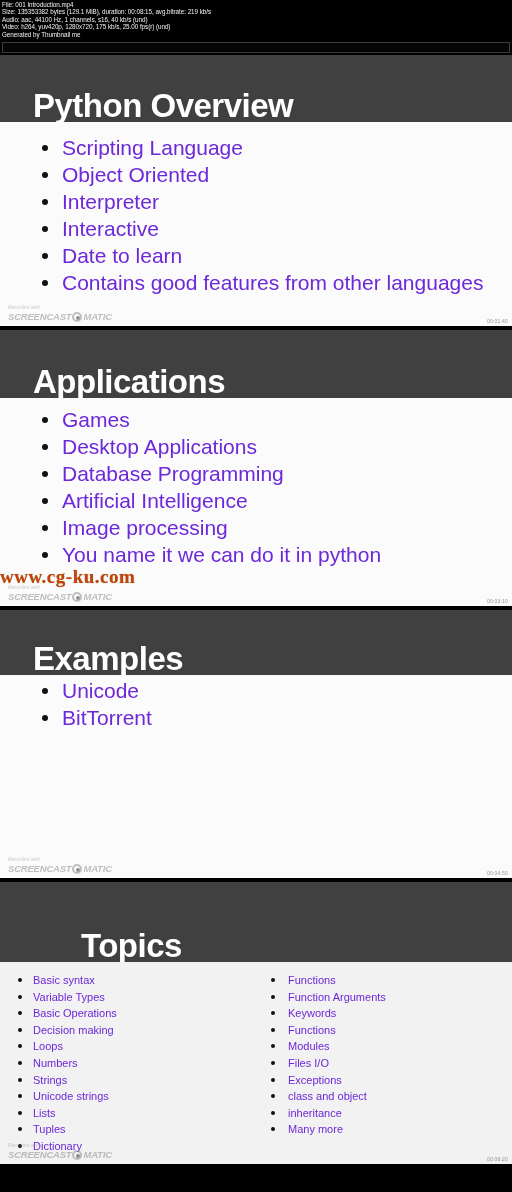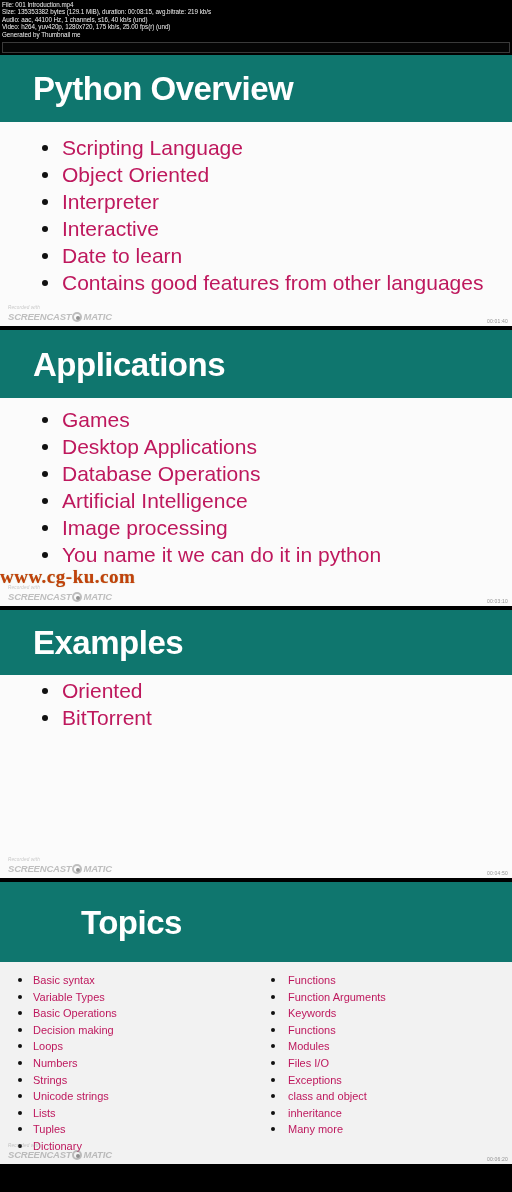--- a/index.html
+++ b/index.html
@@ -43,45 +43,45 @@
   .frame{
     position:relative;
     width:512px;
     background:#fff;
     overflow:hidden;
     border-bottom:4px solid #000;
   }
   .frame:last-child{ border-bottom:none; }
 
   .slide-title-bar{
-    background:#0f766e;
+    background:#404040;
     width:100%;
     display:flex;
-    align-items:center;
+    align-items:flex-end;
   }
   .slide-title{
     color:#ffffff;
     font-weight:bold;
     font-size:33px;
     line-height:1;
     letter-spacing:-0.5px;
     padding-left:33px;
   }
   .slide-body{
     background:#fbfbfb;
     position:relative;
     width:100%;
   }
   ul.bullets{
     list-style:none;
     padding:0; margin:0;
   }
   ul.bullets li{
     position:relative;
-    color:#be185d;
+    color:#6d28d9;
     font-size:21px;
     line-height:27px;
     padding-left:62px;
     white-space:nowrap;
   }
   ul.bullets li::before{
     content:"";
     position:absolute;
     left:42px; top:11px;
     width:6px; height:6px;
@@ -232,21 +232,21 @@
   </div>
 
   <div class="frame" id="frame-2">
     <div class="slide-title-bar">
       <div class="slide-title">Applications</div>
     </div>
     <div class="slide-body">
       <ul class="bullets">
         <li>Games</li>
         <li>Desktop Applications</li>
-        <li>Database Operations</li>
+        <li>Database Programming</li>
         <li>Artificial Intelligence</li>
         <li>Image processing</li>
         <li>You name it we can do it in python</li>
       </ul>
       <div class="site-watermark" style="bottom:22px;">www.cg-ku.com</div>
     </div>
     <div class="som">
       <div class="rec">Recorded with</div>
       <div class="logo">
         <span>SCREENCAST</span>
@@ -256,21 +256,21 @@
     </div>
     <div class="timestamp">00:03:10</div>
   </div>
 
   <div class="frame" id="frame-3">
     <div class="slide-title-bar">
       <div class="slide-title">Examples</div>
     </div>
     <div class="slide-body">
       <ul class="bullets">
-        <li>Oriented</li>
+        <li>Unicode</li>
         <li>BitTorrent</li>
       </ul>
     </div>
     <div class="som">
       <div class="rec">Recorded with</div>
       <div class="logo">
         <span>SCREENCAST</span>
         <span class="ring"></span>
         <span>MATIC</span>
       </div>

